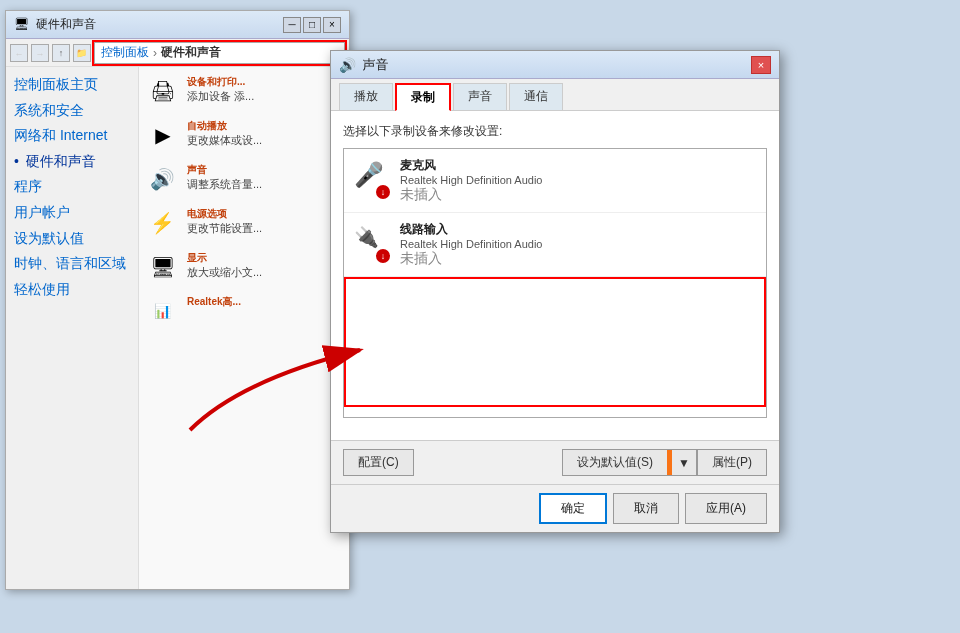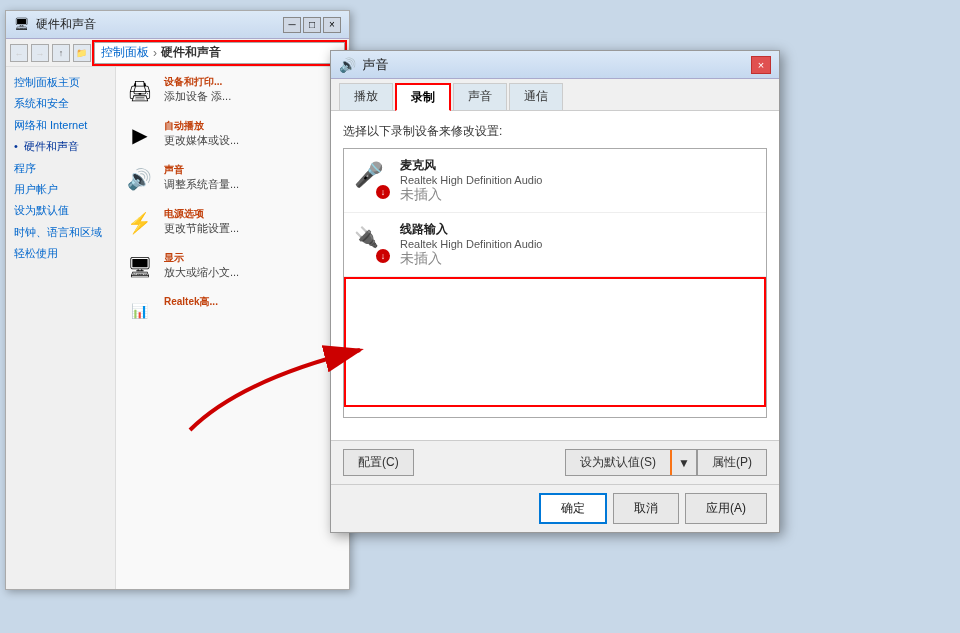--- a/index.html
+++ b/index.html
@@ -107,25 +107,25 @@
     .breadcrumb-current {
       font-weight: bold;
     }
 
     
     .cp-body {
       display: flex;
       height: calc(100% - 56px);
     }
     .cp-sidebar {
-      width: 110px;
+      width: 133px;
       padding: 8px;
       background: #f0f0f0;
       border-right: 1px solid #ddd;
-      font-size: 11px;
+      font-size: 14px;
     }
     .sidebar-item {
       margin-bottom: 6px;
       cursor: pointer;
       color: #0066cc;
       line-height: 1.4;
     }
     .sidebar-item.active {
       color: #003399;
       font-weight: normal;
@@ -327,21 +327,21 @@
       cursor: pointer;
       color: #333;
     }
     .footer-btn-group {
       display: flex;
       border: 1px solid #999;
       overflow: hidden;
     }
     .footer-btn-group .footer-btn {
       border: none;
-      border-right: 2px solid #f97316;
+      border-right: 5px solid #f97316;
     }
     .footer-btn-group .footer-btn:last-child {
       border-right: none;
       padding: 4px 6px;
     }
     .spacer { flex: 1; }
 
     
     .sound-dialog-footer {
       display: flex;

